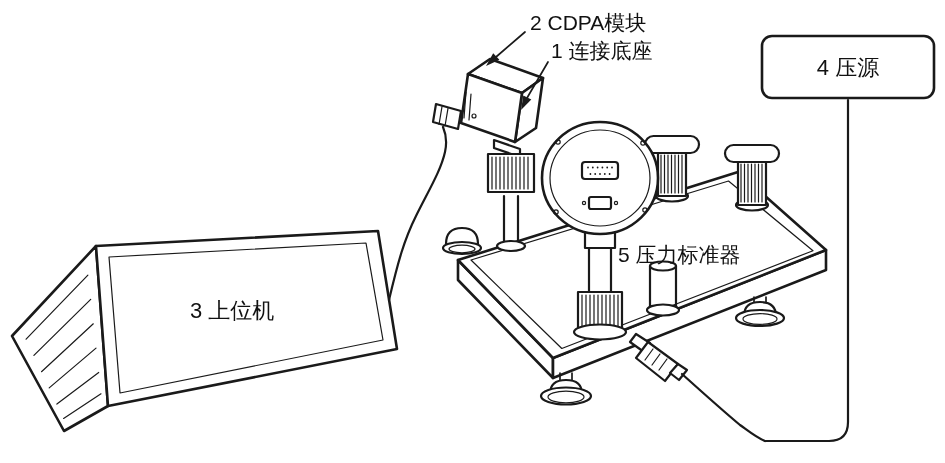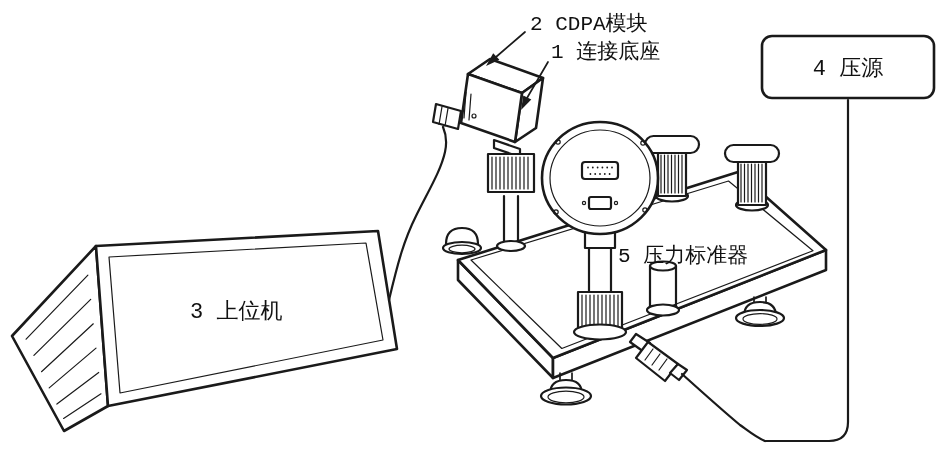--- a/index.html
+++ b/index.html
@@ -5,21 +5,21 @@
   :root{
     --line:#1a1a1a;
     --bg:#ffffff;
   }
   html,body{margin:0;padding:0;background:#fff;}
   .stage{
     position:relative;
     width:945px;height:463px;
     background:var(--bg);
     overflow:hidden;
-    font-family:Liberation Mono, monospace;
+    font-family:Liberation Sans, sans-serif;
   }
   svg{position:absolute;left:0;top:0;}
   .ln{fill:none;stroke:var(--line);stroke-width:2.2;stroke-linecap:round;stroke-linejoin:round;}
   .fw{fill:#fff;stroke:var(--line);stroke-width:2.2;stroke-linecap:round;stroke-linejoin:round;}
   .fwb{fill:#fff;stroke:var(--line);stroke-width:2.6;stroke-linecap:round;stroke-linejoin:round;}
   .thin{fill:none;stroke:var(--line);stroke-width:1.2;stroke-linecap:round;stroke-linejoin:round;}
   .med{fill:none;stroke:var(--line);stroke-width:1.7;stroke-linecap:round;stroke-linejoin:round;}
   .blk{fill:var(--line);stroke:none;}
   text{fill:#111;}
   .lbl{font-size:21px;}

